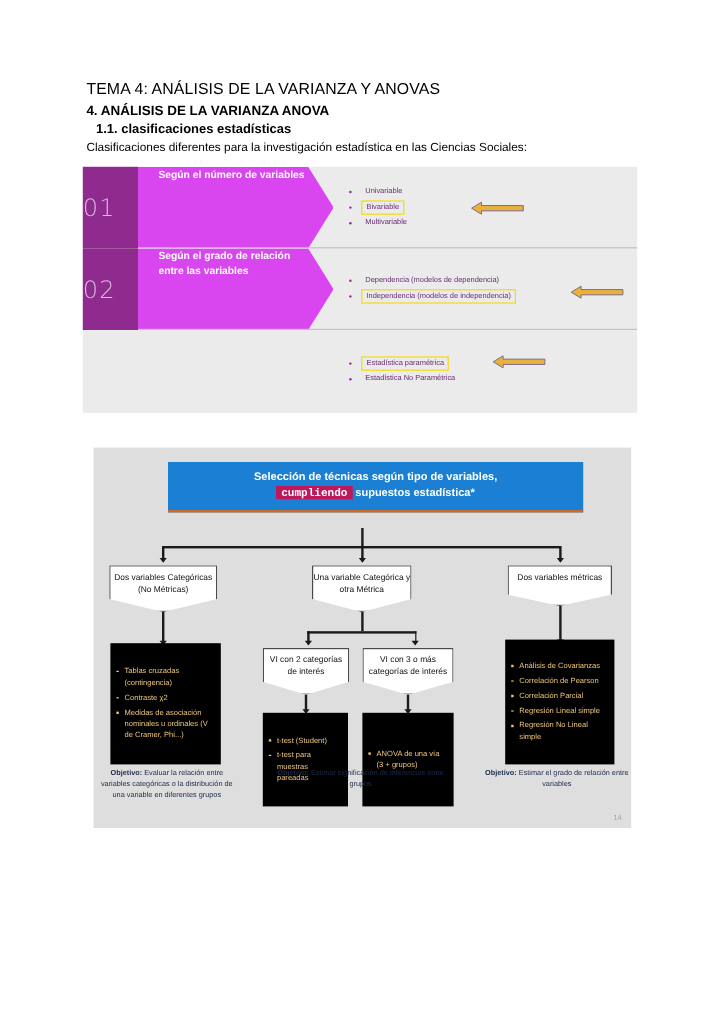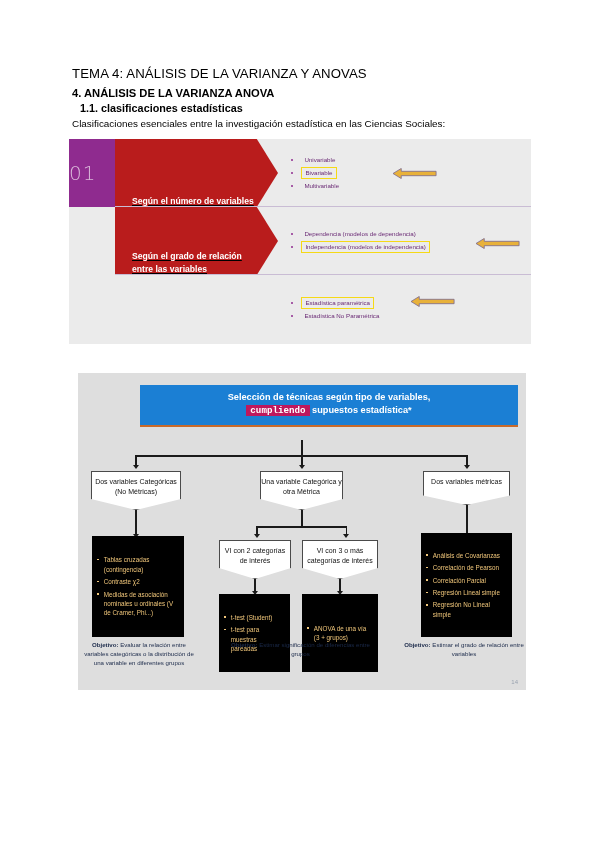--- a/index.html
+++ b/index.html
@@ -92,25 +92,24 @@
     color: #d9b8d9;
     letter-spacing: 1px;
     font-family: "DejaVu Sans", sans-serif;
   }
   .ig-row .chevron {
     position: absolute;
     left: 46px;
     top: 0;
     width: 163px;
     height: 100%;
-    background: #b91c1c;
+    background: #d946ef;
     clip-path: polygon(0 0, 87% 0, 100% 50%, 87% 100%, 0 100%);
     display: flex;
-    align-items: flex-end;
-    text-decoration: underline;
+    align-items: flex-start;
   }
   .ig-row .chevtext {
     color: #ffffff;
     font-size: 8.6px;
     font-weight: 700;
     line-height: 1.45;
     padding-left: 17px;
     padding-right: 24px;
   }
   .ig-row .bullets {
@@ -171,21 +170,21 @@
     height: 317px;
     background: #dedede;
   }
   .flow-inner { position: absolute; inset: 0; }
 
   .flow-banner {
     position: absolute;
     left: 62px;
     top: 12px;
     width: 330px;
-    padding: 6px 24px 7px;
+    padding: 6px 8px 7px;
     background: #1b7fd4;
     border-bottom: 2px solid #c96a2a;
     text-align: center;
     color: #ffffff;
     font-size: 9.2px;
     font-weight: 700;
     line-height: 1.4;
   }
   .flow-banner .hlk {
     background: #be185d;
@@ -265,21 +264,21 @@
 </style>
 </head>
 <body>
 
 <div class="page">
 
   <div class="headings">
     <div class="h-title">TEMA 4: ANÁLISIS DE LA VARIANZA Y ANOVAS</div>
     <div class="h-sub1">4. ANÁLISIS DE LA VARIANZA ANOVA</div>
     <div class="h-sub2">1.1. clasificaciones estadísticas</div>
-    <div class="h-lead">Clasificaciones esenciales entre la investigación estadística en las Ciencias Sociales:</div>
+    <div class="h-lead">Clasificaciones diferentes para la investigación estadística en las Ciencias Sociales:</div>
   </div>
 
   <div class="infographic">
 
     <div class="ig-row r1">
       <div class="numcell">
         <span class="numtext">01</span>
       </div>
       <div class="chevron">
         <span class="chevtext">Según el número de variables</span>
@@ -298,20 +297,23 @@
           <span class="btxt">Multivariable</span>
         </div>
       </div>
       <svg class="ig-arrow" style="left:322px; top:29px; width:48px;" viewBox="0 0 48 12">
         <polygon points="0,6 9,0.5 9,3.6 47,3.6 47,8.4 9,8.4 9,11.5" fill="#e8b13a" stroke="#7c6a8e" stroke-width="0.9"></polygon>
       </svg>
       <div class="divider"></div>
     </div>
 
     <div class="ig-row r2">
+      <div class="numcell">
+        <span class="numtext">02</span>
+      </div>
       <div class="chevron">
         <span class="chevtext">Según el grado de relación entre las variables</span>
       </div>
       <div class="bullets">
         <div class="ig-bullet">
           <span class="dot"></span>
           <span class="btxt">Dependencia (modelos de dependencia)</span>
         </div>
         <div class="ig-bullet hl">
           <span class="dot"></span>

